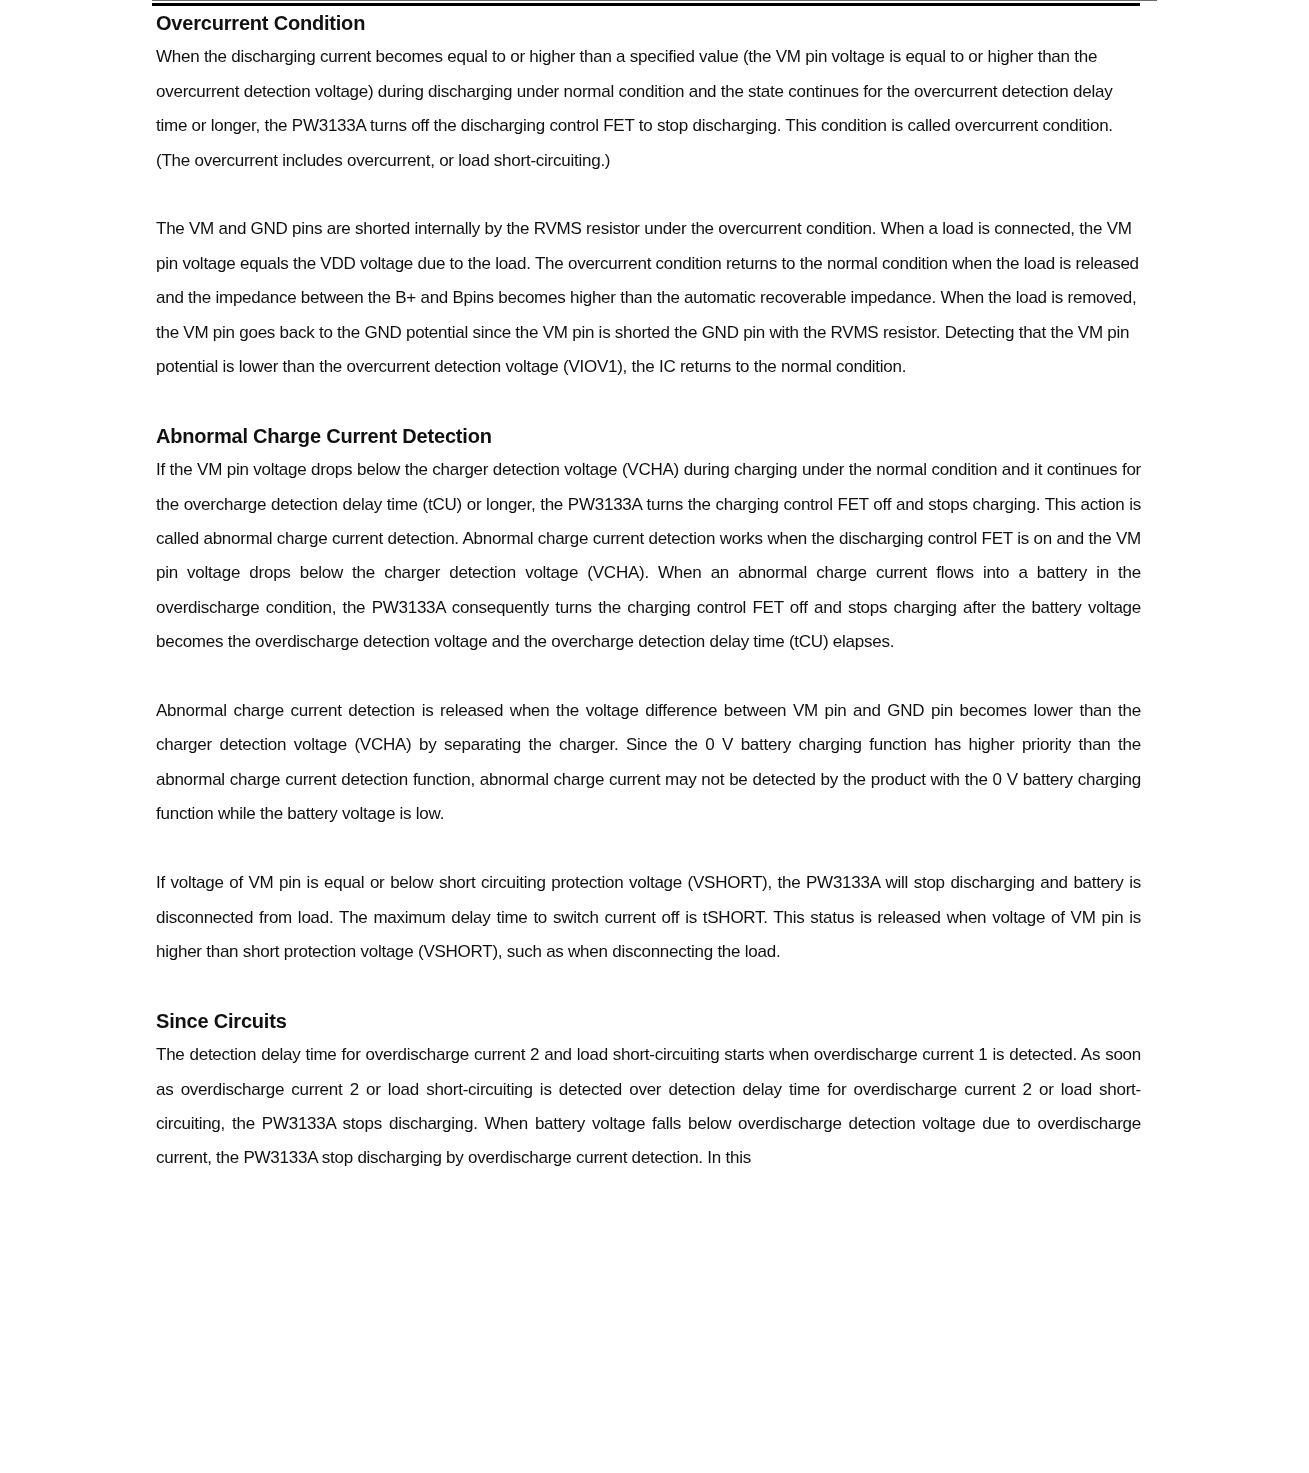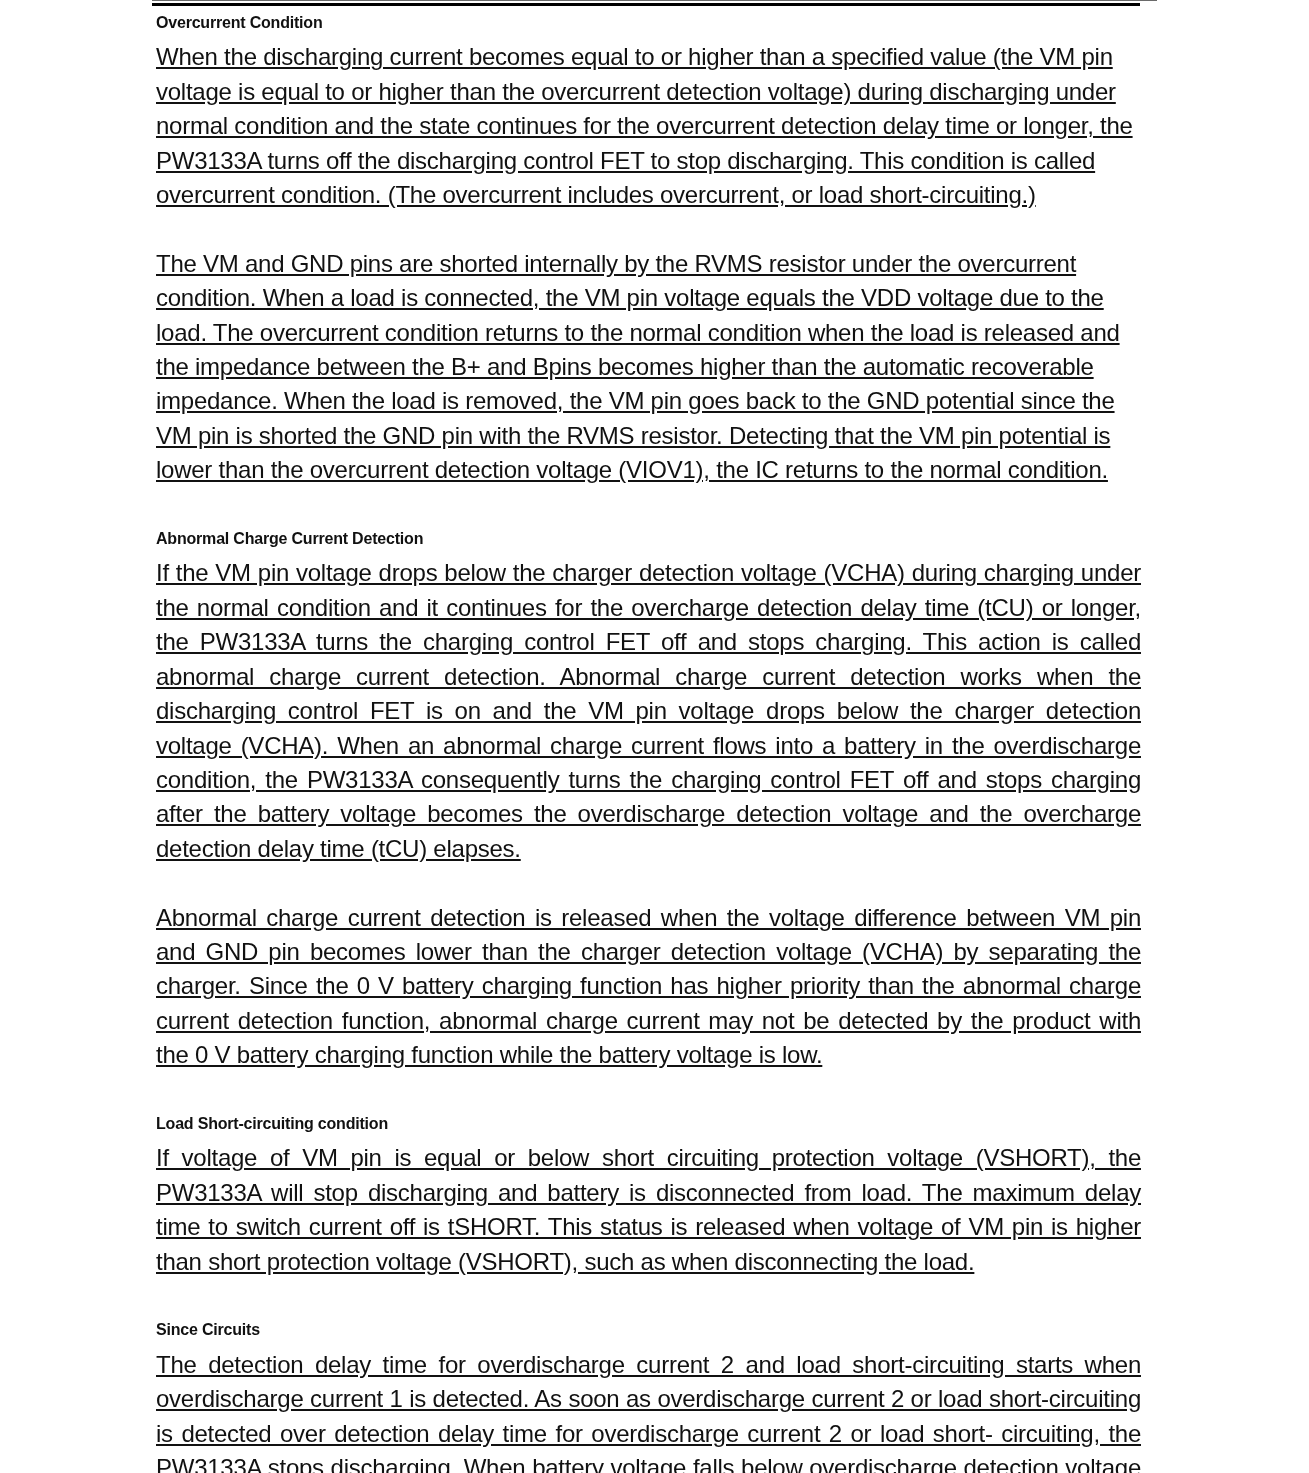--- a/index.html
+++ b/index.html
@@ -32,31 +32,30 @@
       background: #000000;
     }
     .page {
       position: absolute;
       left: 156px;
       top: 6px;
       width: 985px;
     }
     .section-title {
       font-weight: bold;
-      font-size: 16px;
+      font-size: 20px;
       line-height: 34.4px;
       margin: 0;
       letter-spacing: -0.2px;
     }
     .para {
-      font-size: 24px;
+      font-size: 17px;
       line-height: 34.4px;
       margin: 0;
       letter-spacing: -0.25px;
-      text-decoration: underline;
     }
     .para.justify {
       text-align: justify;
     }
     .gap {
       height: 34.4px;
     }
   </style>
 </head>
 <body>
@@ -78,21 +77,20 @@
   <section>
     <h2 class="section-title">Abnormal Charge Current Detection</h2>
     <p class="para justify">If the VM pin voltage drops below the charger detection voltage (VCHA) during charging under the normal condition and it continues for the overcharge detection delay time (tCU) or longer, the PW3133A turns the charging control FET off and stops charging. This action is called abnormal charge current detection. Abnormal charge current detection works when the discharging control FET is on and the VM pin voltage drops below the charger detection voltage (VCHA). When an abnormal charge current flows into a battery in the overdischarge condition, the PW3133A consequently turns the charging  control FET off and stops charging after the battery voltage becomes the overdischarge detection voltage and the overcharge detection delay time (tCU) elapses.</p>
     <div class="gap"></div>
     <p class="para justify">Abnormal charge current detection is released when the voltage difference between VM pin and GND pin becomes lower than the charger detection voltage (VCHA) by separating the charger. Since the 0 V battery charging function has higher priority than the abnormal charge current detection function, abnormal charge current may not be detected by the product with the 0 V battery charging function while the battery voltage is low.</p>
   </section>
 
   <div class="gap"></div>
 
   <section>
-    <h2 class="section-title">Load Short-circuiting condition</h2>
     <p class="para justify">If voltage of VM pin is equal or below short circuiting protection voltage (VSHORT), the PW3133A will stop discharging and battery is disconnected from load. The maximum delay time to switch current off is tSHORT. This status is released when voltage of VM pin is higher than short protection voltage (VSHORT), such as when disconnecting the load.</p>
   </section>
 
   <div class="gap"></div>
 
   <section>
     <h2 class="section-title">Since Circuits</h2>
     <p class="para justify">The detection delay time for overdischarge current 2 and load short-circuiting starts when overdischarge current 1 is detected. As soon as overdischarge current 2 or load short-circuiting is detected over detection delay time for overdischarge current 2 or load short- circuiting, the PW3133A stops discharging. When battery voltage falls below overdischarge detection voltage due to overdischarge current, the PW3133A stop discharging by overdischarge current detection. In this</p>
   </section>
 

